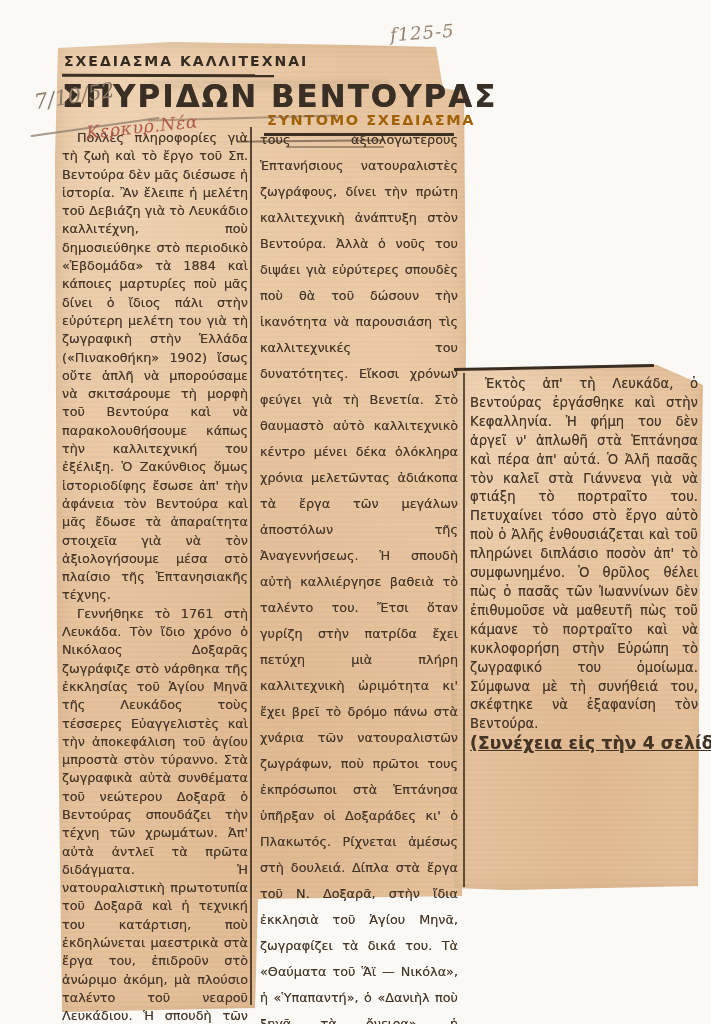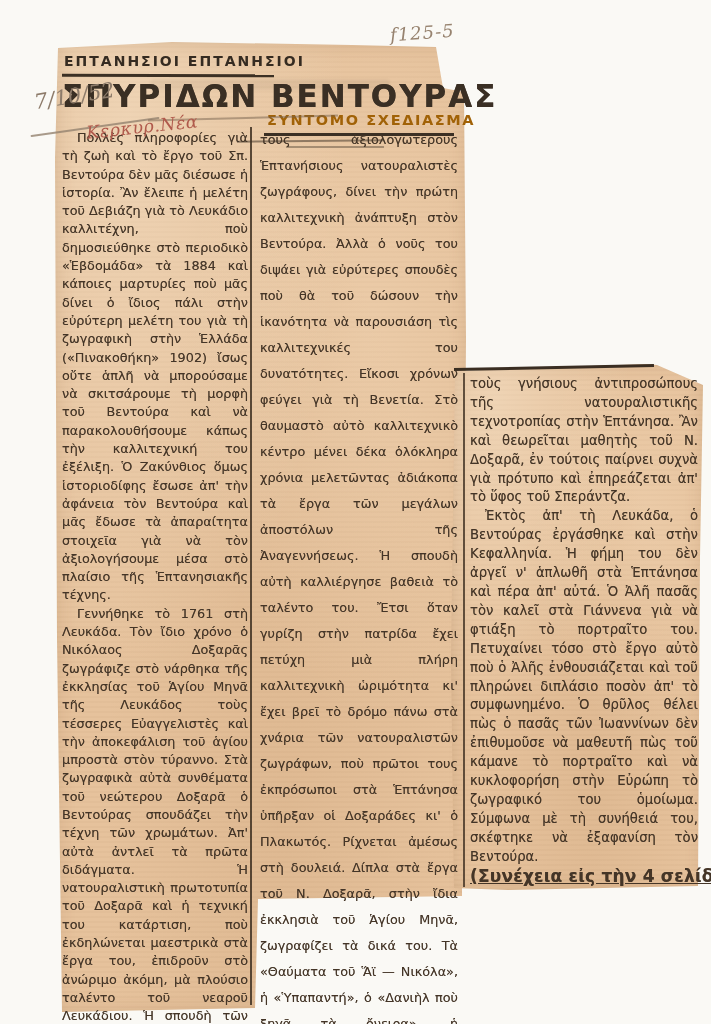--- a/index.html
+++ b/index.html
@@ -80,21 +80,21 @@
 </style>
 </head>
 <body>
 
 <div id="scan">
 
   <div id="piece-main" class="piece"></div>
   <div id="piece-right" class="piece"></div>
   <div class="right-top-line lay"></div>
 
-  <div class="lay kicker">ΕΠΤΑΝΗΣΙΟΙ  ΕΠΤΑΝΗΣΙΟΙ</div>
+  <div class="lay kicker">ΣΧΕΔΙΑΣΜΑ  ΚΑΛΛΙΤΕΧΝΑΙ</div>
   <div class="rule kicker-line"></div>
   <div class="lay ghost"></div>
   <div class="lay title">ΣΠΥΡΙΔΩΝ ΒΕΝΤΟΥΡΑΣ</div>
   <div class="lay dates-line1"></div>
   <div class="lay dates-line2"></div>
   <div class="lay subtitle">ΣΥΝΤΟΜΟ  ΣΧΕΔΙΑΣΜΑ</div>
   <div class="rule subtitle-line"></div>
 
   <div class="lay hand hand-cat">f125-5</div>
   <div class="lay hand hand-date">7/10/52</div>
@@ -108,18 +108,17 @@
   <div id="col1" class="col">
     <p class="ind">Πολλὲς πληροφορίες γιὰ τὴ ζωὴ καὶ τὸ ἔργο τοῦ Σπ. Βεντούρα δὲν μᾶς διέσωσε ἡ ἱστορία. Ἂν ἔλειπε ἡ μελέτη τοῦ Δεβιάζη γιὰ τὸ Λευκάδιο καλλιτέχνη, ποὺ δημοσιεύθηκε στὸ περιοδικὸ «Ἑβδομάδα» τὰ 1884 καὶ κάποιες μαρτυρίες ποὺ μᾶς δίνει ὁ ἴδιος πάλι στὴν εὐρύτερη μελέτη του γιὰ τὴ ζωγραφικὴ στὴν Ἑλλάδα («Πινακοθήκη» 1902) ἴσως οὔτε ἁπλῆ νὰ μπορούσαμε νὰ σκιτσάρουμε τὴ μορφὴ τοῦ Βεντούρα καὶ νὰ παρακολουθήσουμε κάπως τὴν καλλιτεχνική του ἐξέλιξη. Ὁ Ζακύνθιος ὅμως ἱστοριοδίφης ἔσωσε ἀπ' τὴν ἀφάνεια τὸν Βεντούρα καὶ μᾶς ἔδωσε τὰ ἀπαραίτητα στοιχεῖα γιὰ νὰ τὸν ἀξιολογήσουμε μέσα στὸ πλαίσιο τῆς Ἑπτανησιακῆς τέχνης.</p>
     <p class="ind">Γεννήθηκε τὸ 1761 στὴ Λευκάδα. Τὸν ἴδιο χρόνο ὁ Νικόλαος Δοξαρᾶς ζωγράφιζε στὸ νάρθηκα τῆς ἐκκλησίας τοῦ Ἁγίου Μηνᾶ τῆς Λευκάδος τοὺς τέσσερες Εὐαγγελιστὲς καὶ τὴν ἀποκεφάλιση τοῦ ἁγίου μπροστὰ στὸν τύραννο. Στὰ ζωγραφικὰ αὐτὰ συνθέματα τοῦ νεώτερου Δοξαρᾶ ὁ Βεντούρας σπουδάζει τὴν τέχνη τῶν χρωμάτων. Ἀπ' αὐτὰ ἀντλεῖ τὰ πρῶτα διδάγματα. Ἡ νατουραλιστικὴ πρωτοτυπία τοῦ Δοξαρᾶ καὶ ἡ τεχνική του κατάρτιση, ποὺ ἐκδηλώνεται μαεστρικὰ στὰ ἔργα του, ἐπιδροῦν στὸ ἀνώριμο ἀκόμη, μὰ πλούσιο ταλέντο τοῦ νεαροῦ Λευκάδιου. Ἡ σπουδὴ τῶν ζωγραφικῶν δημιουργιῶν τοῦ Δοξαρᾶ καὶ ἀργότερα τῶν ἔργων τοῦ Κερκυραίου καλλιτέχνη Σ. Σπεράντζα, ποὺ τὸ γόνιμο ταλέντο του τὸν ἀνέδειξε ἕναν ἀπὸ</p>
   </div>
 
   <div id="col2" class="col">
     <p>τοὺς ἀξιολογώτερους Ἑπτανήσιους νατουραλιστὲς ζωγράφους, δίνει τὴν πρώτη καλλιτεχνικὴ ἀνάπτυξη στὸν Βεντούρα. Ἀλλὰ ὁ νοῦς του διψάει γιὰ εὐρύτερες σπουδὲς ποὺ θὰ τοῦ δώσουν τὴν ἱκανότητα νὰ παρουσιάση τὶς καλλιτεχνικές του δυνατότητες. Εἴκοσι χρόνων φεύγει γιὰ τὴ Βενετία. Στὸ θαυμαστὸ αὐτὸ καλλιτεχνικὸ κέντρο μένει δέκα ὁλόκληρα χρόνια μελετῶντας ἀδιάκοπα τὰ ἔργα τῶν μεγάλων ἀποστόλων τῆς Ἀναγεννήσεως. Ἡ σπουδὴ αὐτὴ καλλιέργησε βαθειὰ τὸ ταλέντο του. Ἔτσι ὅταν γυρίζη στὴν πατρίδα ἔχει πετύχη μιὰ πλήρη καλλιτεχνικὴ ὡριμότητα κι' ἔχει βρεῖ τὸ δρόμο πάνω στὰ χνάρια τῶν νατουραλιστῶν ζωγράφων, ποὺ πρῶτοι τους ἐκπρόσωποι στὰ Ἑπτάνησα ὑπῆρξαν οἱ Δοξαράδες κι' ὁ Πλακωτός. Ρίχνεται ἀμέσως στὴ δουλειά. Δίπλα στὰ ἔργα τοῦ Ν. Δοξαρᾶ, στὴν ἴδια ἐκκλησιὰ τοῦ Ἁγίου Μηνᾶ, ζωγραφίζει τὰ δικά του. Τὰ «Θαύματα τοῦ Ἅϊ — Νικόλα», ἡ «Ὑπαπαντή», ὁ «Δανιὴλ ποὺ ξηγᾶ τὰ ὄνειρα», ἡ «Σαμαρείτιδα», «Μαρία, μὴ μου ἅπτου», «Πτωχὸς Σαμαρείτης», «Οἶκος τοῦ πατρός μου, οἶκος ἐμπορίου» κι' ἕνα ἀντίγραφο τοῦ «Γάμου ἐν Κανᾶ» τοῦ Βερονέζε, συνθέσεις ἀξιόλογες, μὲ ἄρτια τεχνικὴ καὶ δύναμη ἐμπνεύσεως, καθιερώνουν τὸν Βεντούρα σὰν ἕνα ἀπὸ</p>
   </div>
 
   <div id="col3" class="col">
-    <p>τοὺς γνήσιους ἀντιπροσώπους τῆς νατουραλιστικῆς τεχνοτροπίας στὴν Ἑπτάνησα. Ἂν καὶ θεωρεῖται μαθητὴς τοῦ Ν. Δοξαρᾶ, ἐν τούτοις παίρνει συχνὰ γιὰ πρότυπο καὶ ἐπηρεάζεται ἀπ' τὸ ὕφος τοῦ Σπεράντζα.</p>
     <p class="ind">Ἐκτὸς ἀπ' τὴ Λευκάδα, ὁ Βεντούρας ἐργάσθηκε καὶ στὴν Κεφαλληνία. Ἡ φήμη του δὲν ἀργεῖ ν' ἁπλωθῆ στὰ Ἑπτάνησα καὶ πέρα ἀπ' αὐτά. Ὁ Ἀλῆ πασᾶς τὸν καλεῖ στὰ Γιάννενα γιὰ νὰ φτιάξη τὸ πορτραῖτο του. Πετυχαίνει τόσο στὸ ἔργο αὐτὸ ποὺ ὁ Ἀλῆς ἐνθουσιάζεται καὶ τοῦ πληρώνει διπλάσιο ποσὸν ἀπ' τὸ συμφωνημένο. Ὁ θρῦλος θέλει πὼς ὁ πασᾶς τῶν Ἰωαννίνων δὲν ἐπιθυμοῦσε νὰ μαθευτῆ πὼς τοῦ κάμανε τὸ πορτραῖτο καὶ νὰ κυκλοφορήση στὴν Εὐρώπη τὸ ζωγραφικό του ὁμοίωμα. Σύμφωνα μὲ τὴ συνήθειά του, σκέφτηκε νὰ ἐξαφανίση τὸν Βεντούρα.</p>
     <p class="continuation">(Συνέχεια εἰς τὴν 4 σελίδα)</p>
   </div>
 
 </div>
 
 </body></html>

